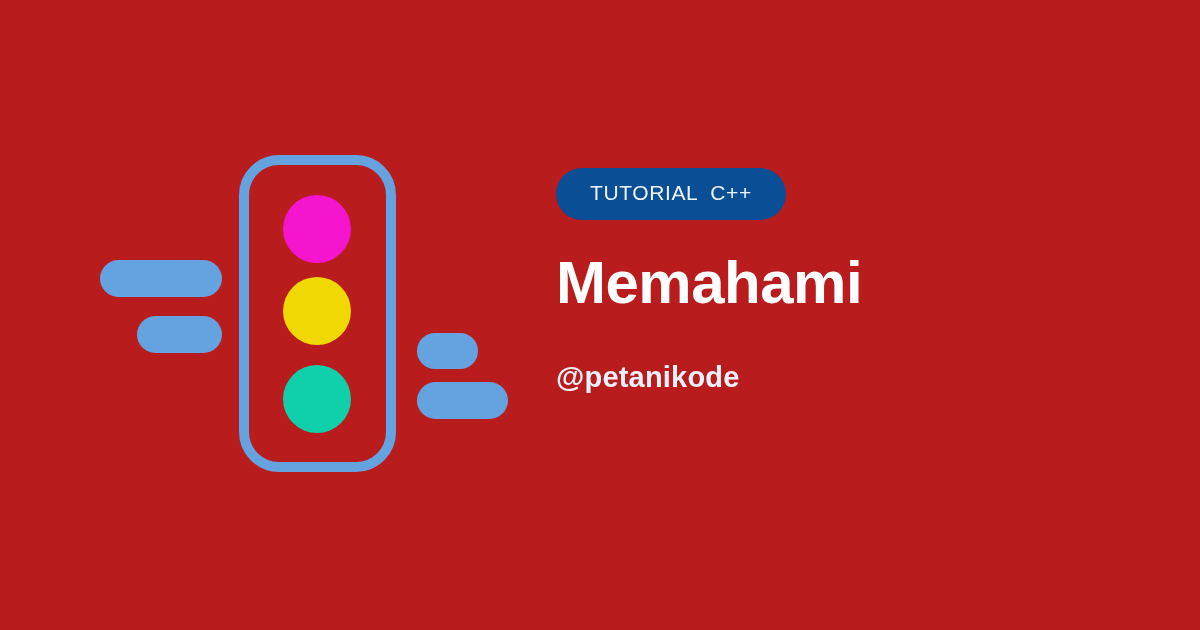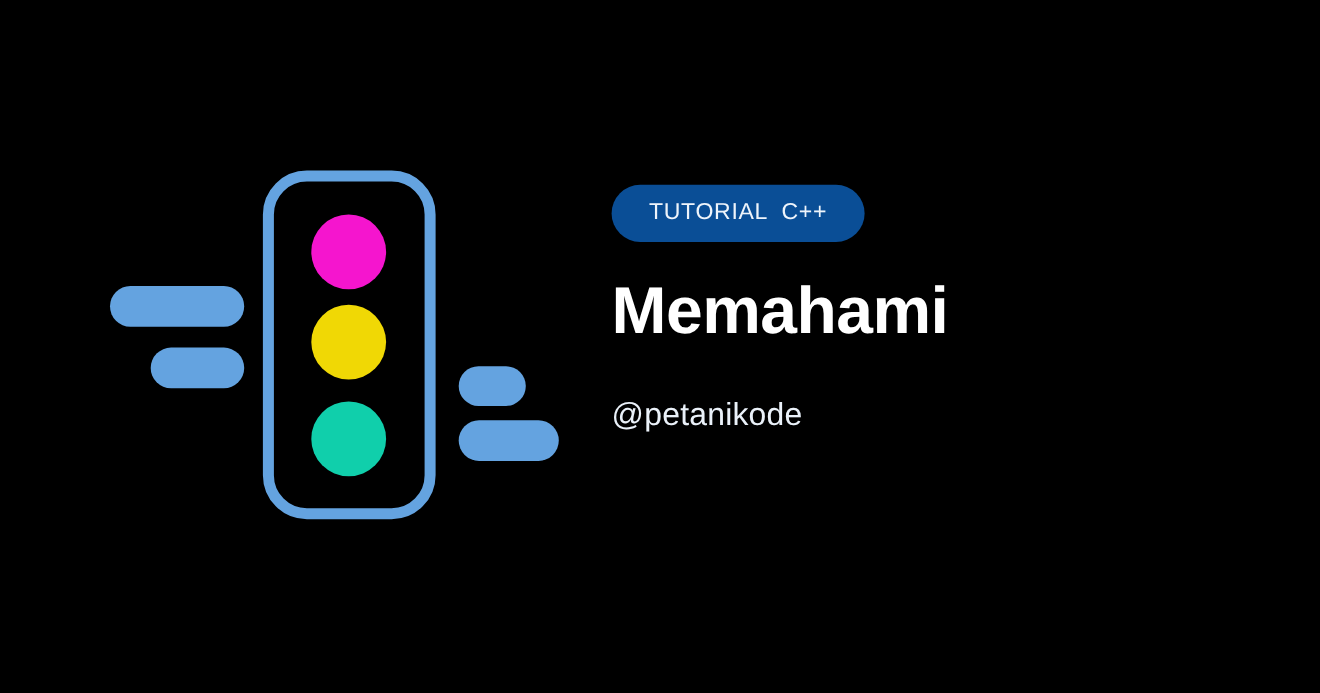--- a/index.html
+++ b/index.html
@@ -10,21 +10,21 @@
     width: 1200px;
     height: 630px;
     overflow: hidden;
     font-family: "Liberation Sans", sans-serif;
   }
 
   #cover {
     position: relative;
     width: 1200px;
     height: 630px;
-    background: #000000;
+    background: #b91c1c;
     overflow: hidden;
   }
 
   
   .illustration {
     position: absolute;
     left: 0;
     top: 0;
     width: 540px;
     height: 630px;
@@ -94,21 +94,21 @@
     font-weight: 700;
     line-height: 1.24;
     letter-spacing: -0.5px;
   }
   .headline-line { display: block; white-space: pre; }
 
   .author {
     margin-top: 16px;
     color: #eaf1f9;
     font-size: 29px;
-    font-weight: 400;
+    font-weight: 700;
     letter-spacing: 0.2px;
     white-space: pre;
   }
 </style>
 </head>
 <body>
 
 <div id="cover">
 
   <div class="illustration">

